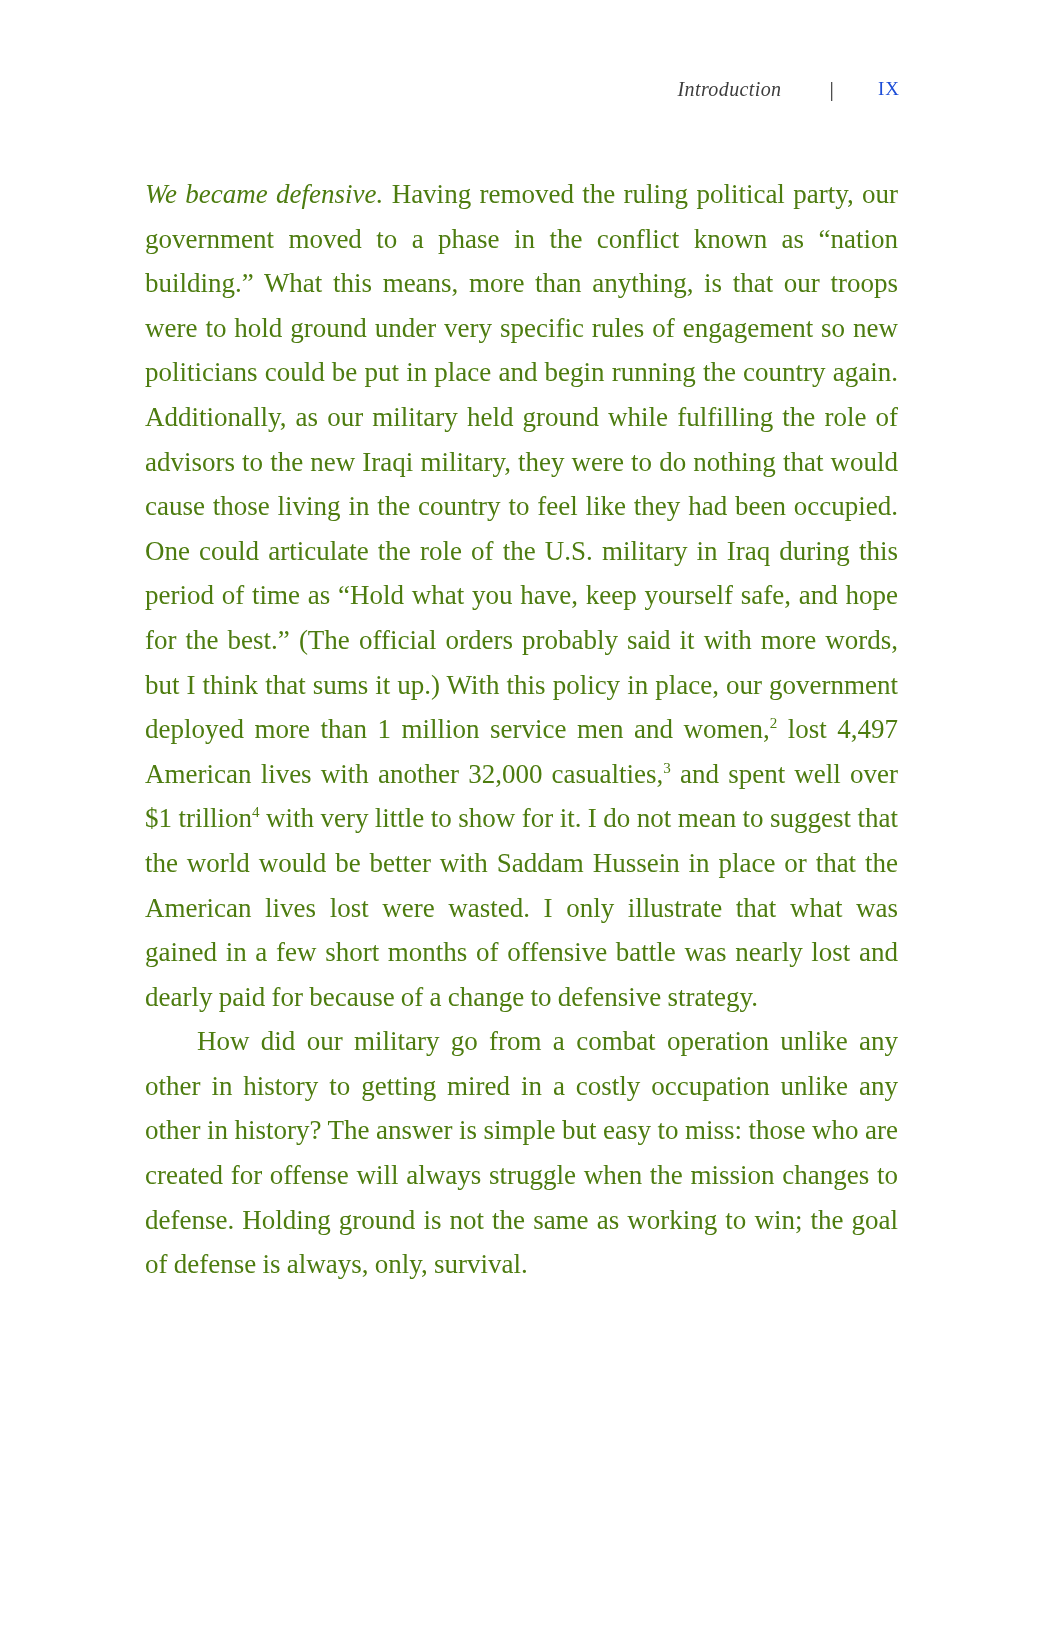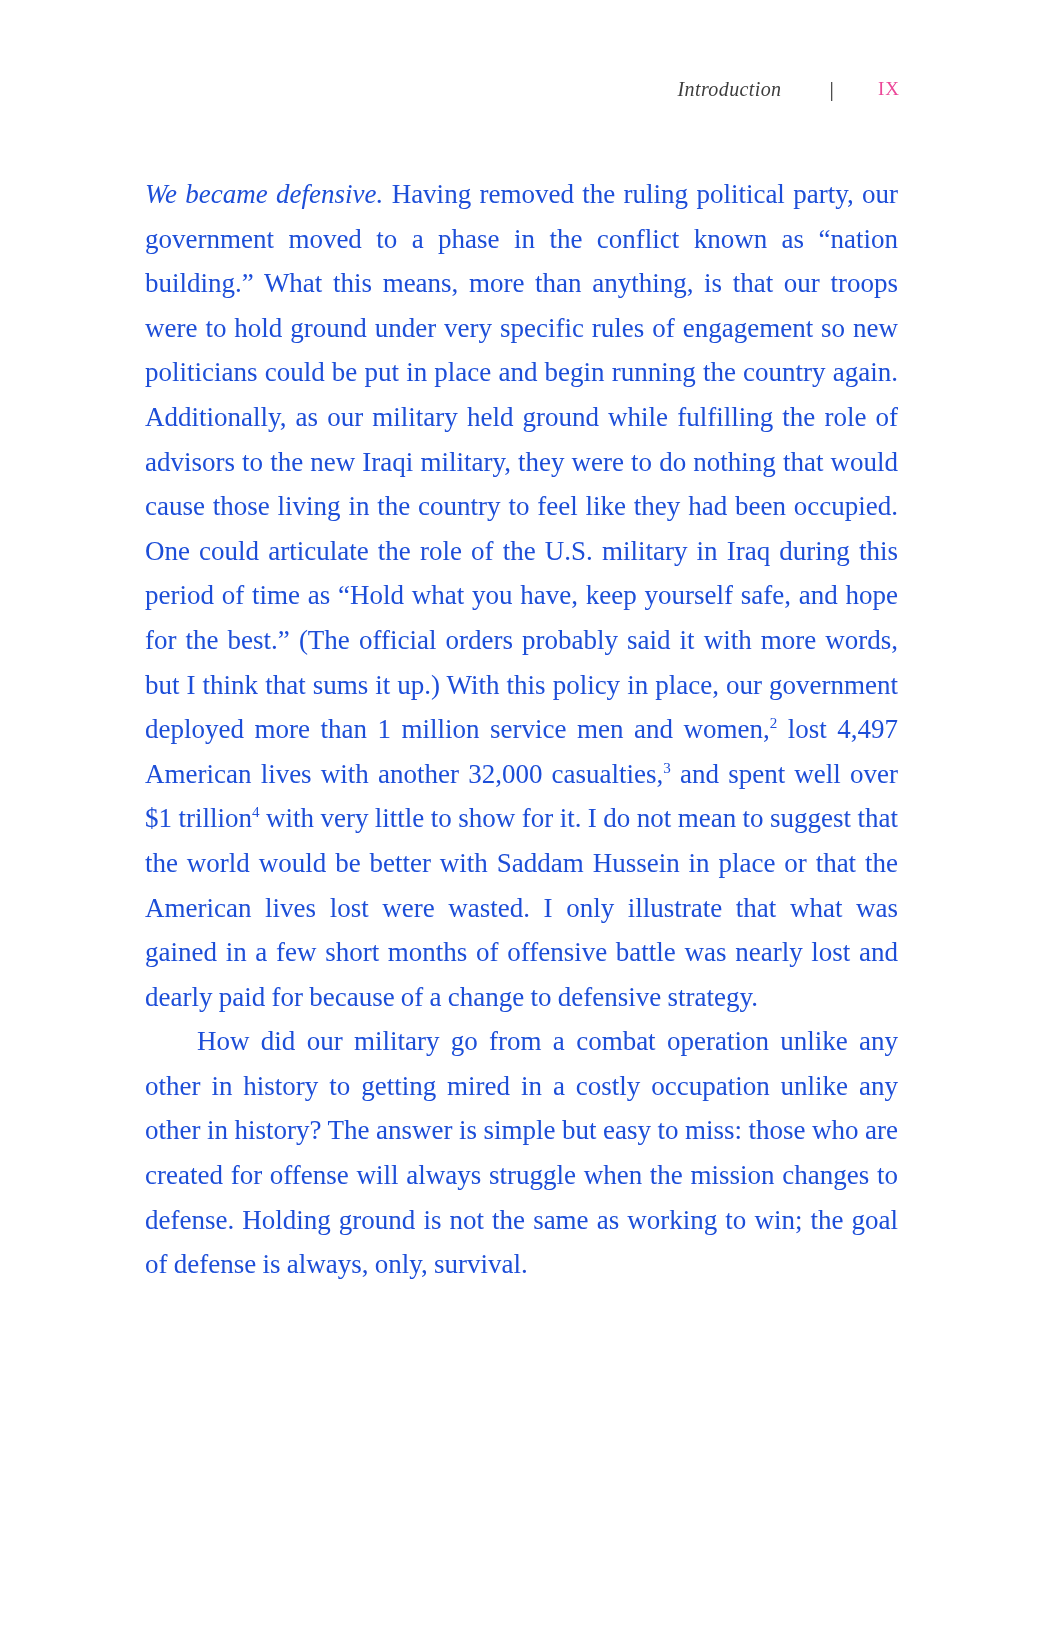--- a/index.html
+++ b/index.html
@@ -29,28 +29,28 @@
     letter-spacing: 0.4px;
   }
   .running-head .head-sep {
     margin: 0 44px 0 48px;
     font-size: 22px;
     color: #2e2e2e;
   }
   .running-head .head-page-num {
     letter-spacing: 1px;
     font-size: 19px;
-    color: #ec4899;
+    color: #1d4ed8;
   }
   .body-text {
     position: absolute;
     left: 145px;
     top: 172px;
     width: 753px;
-    color: #1d4ed8;
+    color: #4d7c0f;
     font-size: 27px;
     line-height: 44.6px;
     text-align: justify;
     text-justify: inter-word;
     word-spacing: -0.5px;
   }
   .body-text p.para {
     margin: 0;
     padding: 0;
   }

